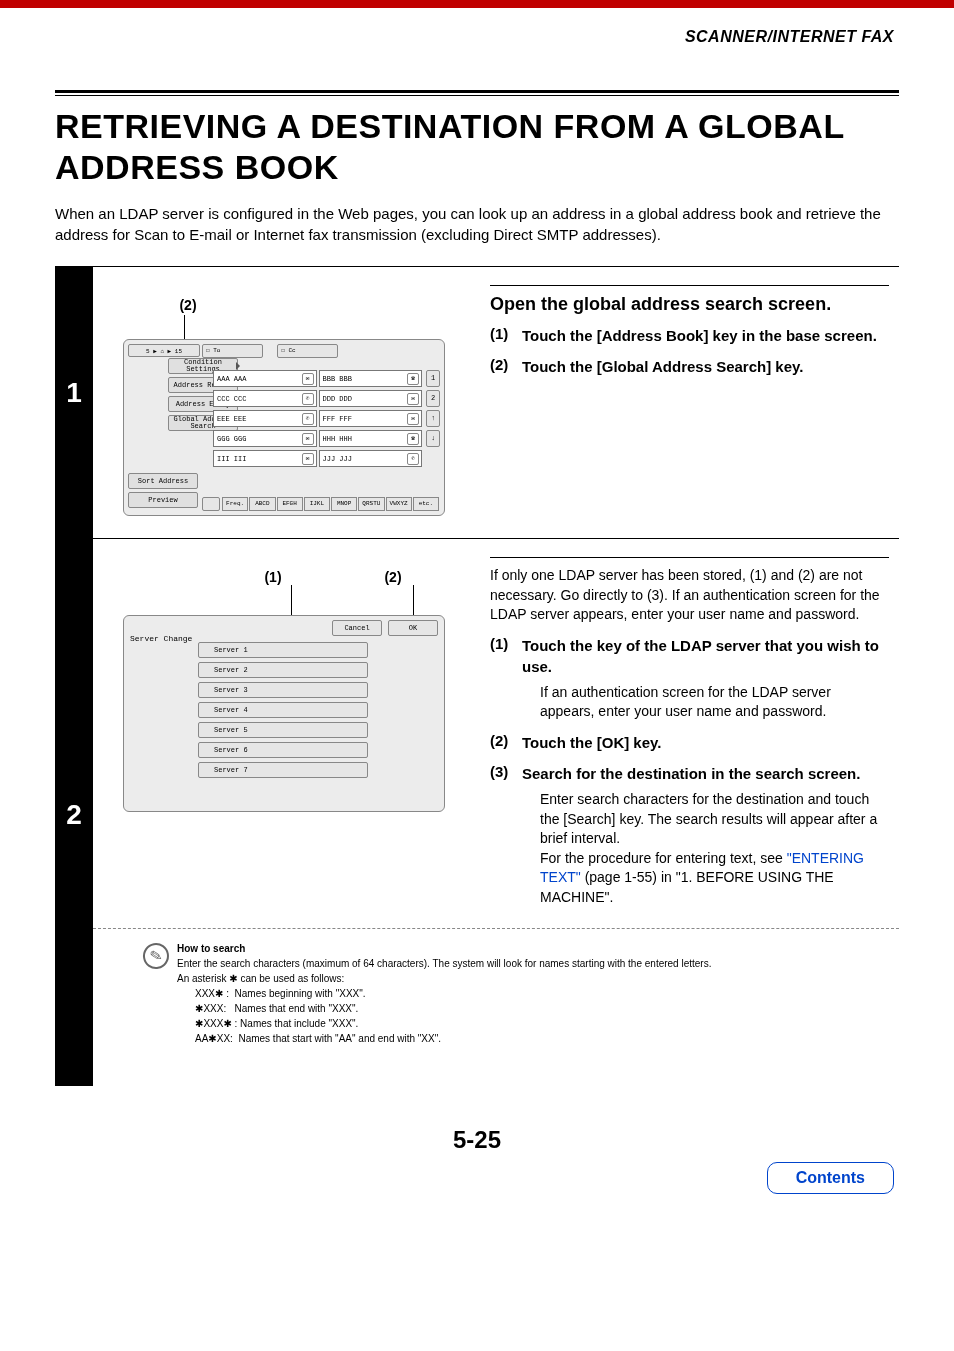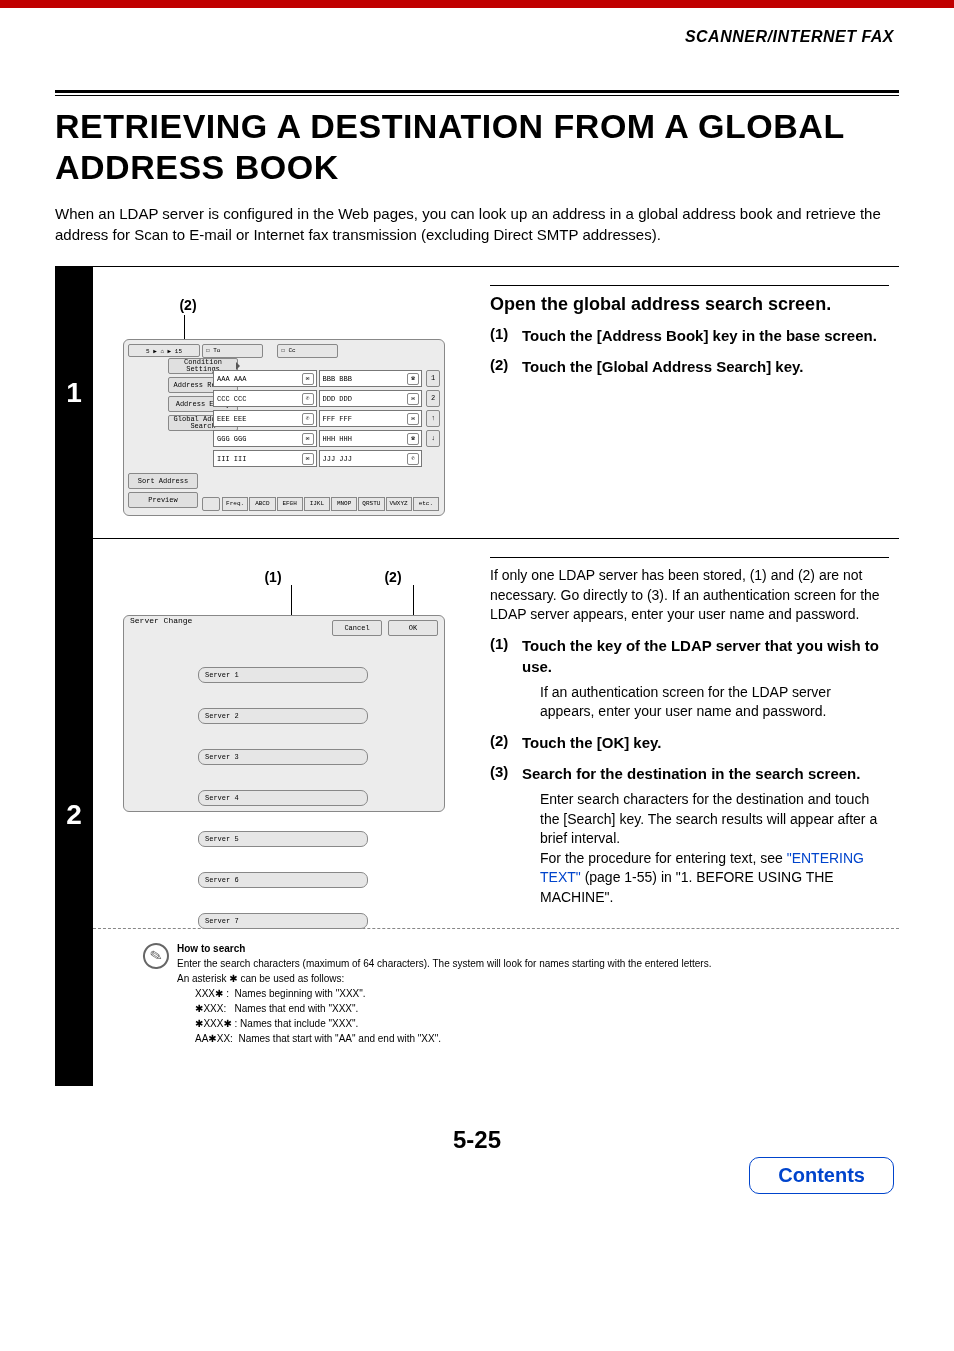--- a/index.html
+++ b/index.html
@@ -304,21 +304,21 @@
     border-radius:6px;
     background:#ececec;
     width:320px;
     height:195px;
     position:relative;
     font-size:7px;
     font-family: "Courier New", monospace;
   }
   .screen2 .hdr {
     position:absolute;
-    top:0; left:6px;
+    top:18px; left:6px;
     font-size:8px;
   }
   .screen2 .hdrbtns {
     position:absolute;
     top:4px; right:6px;
     display:flex;
   }
   .screen2 .hdrbtns div {
     border:1px solid #888;
     background:#e6e6e6;
@@ -332,24 +332,23 @@
     position:absolute;
     top:26px; left:74px;
     width:170px;
   }
   .screen2 .srvlist div {
     border:1px solid #888;
     background:#e6e6e6;
     height:14px;
     margin-bottom:4px;
     font-size:7px;
-    padding-left:6px;
+    padding-left:15px;
     line-height:14px;
-    border-radius:7px;
-    margin-top:25px;
+    border-radius:2px;
   }
   
   .dotted {
     border-top:1px dashed #888;
     margin:10px 0 12px 0;
   }
   .note-row {
     display:flex;
     padding: 0 10px 18px 50px;
   }
@@ -380,21 +379,21 @@
     margin-top:40px;
   }
   .contents-btn {
     position:absolute;
     right:60px;
     bottom:20px;
     padding:6px 28px;
     border:1.5px solid #0044cc;
     border-radius:10px;
     color:#0044cc;
-    font-size:20px;
+    font-size:16px;
     font-weight:bold;
     background:#fff;
   }
   .left-sort-preview {
     position:absolute;
     left:4px; bottom:4px;
     width:70px;
   }
 </style>
 </head>

